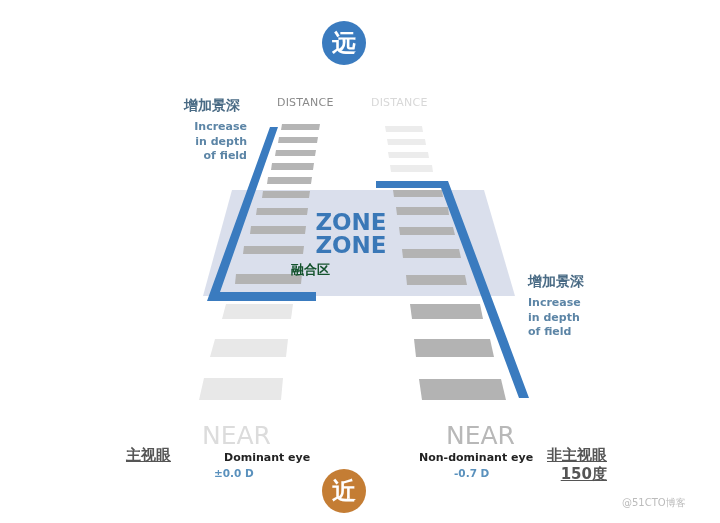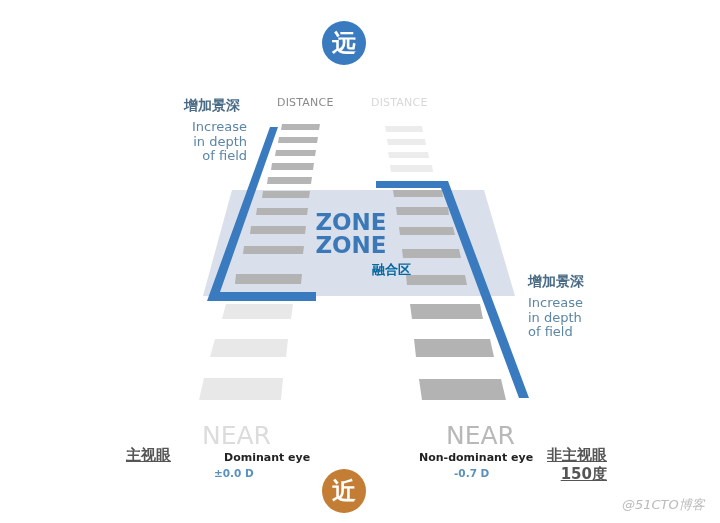--- a/index.html
+++ b/index.html
@@ -5,29 +5,29 @@
   html, body { margin: 0; padding: 0; background: #ffffff; }
   body { width: 720px; height: 523px; position: relative; overflow: hidden;
          font-family: "DejaVu Sans", "Liberation Sans", sans-serif; }
   #stage { position: absolute; left: 0; top: 0; width: 720px; height: 523px; }
   .lbl { position: absolute; white-space: nowrap; }
   .circle { position: absolute; width: 44px; height: 44px; border-radius: 50%;
             color: #fff; font-size: 24px; font-weight: bold; text-align: center;
             line-height: 44px; }
   .dist { font-size: 11px; letter-spacing: 0.2px; }
   .cn-title { font-size: 14px; font-weight: bold; color: #4a6b85; }
-  .en-desc { font-size: 13px; font-weight: normal; color: #5c85a6; line-height: 14.5px; }
+  .en-desc { font-size: 11px; font-weight: bold; color: #5c85a6; line-height: 14.5px; }
   .near { font-size: 25px; color: #c5c5c5; }
   .eye { font-size: 11px; font-weight: bold; color: #222; }
   .power { font-size: 10.5px; font-weight: bold; color: #5a91bd; }
   .cn-eye { font-size: 15px; font-weight: bold; color: #555; line-height: 19px; text-decoration: underline; }
   .blend { font-size: 23px; font-weight: bold; color: #3a78b7; text-align: center;
            line-height: 23px; width: 120px; }
-  .blend-cn { font-size: 13px; color: #0369a1; font-weight: bold; text-align: right; width: 120px; }
-  .watermark { font-size: 13px; color: #bbbbbb; font-style: italic; }
+  .blend-cn { font-size: 13px; color: #14532d; font-weight: bold; text-align: left; width: 120px; }
+  .watermark { font-size: 10px; color: #bbbbbb; }
 </style>
 </head>
 <body>
 
 <div id="stage">
 
   <svg width="720" height="523" viewBox="0 0 720 523" style="position:absolute;left:0;top:0;">
 
     <polygon points="232,190 484,190 515,296 203,296" fill="#d6dcea" opacity="0.9"></polygon>
 

